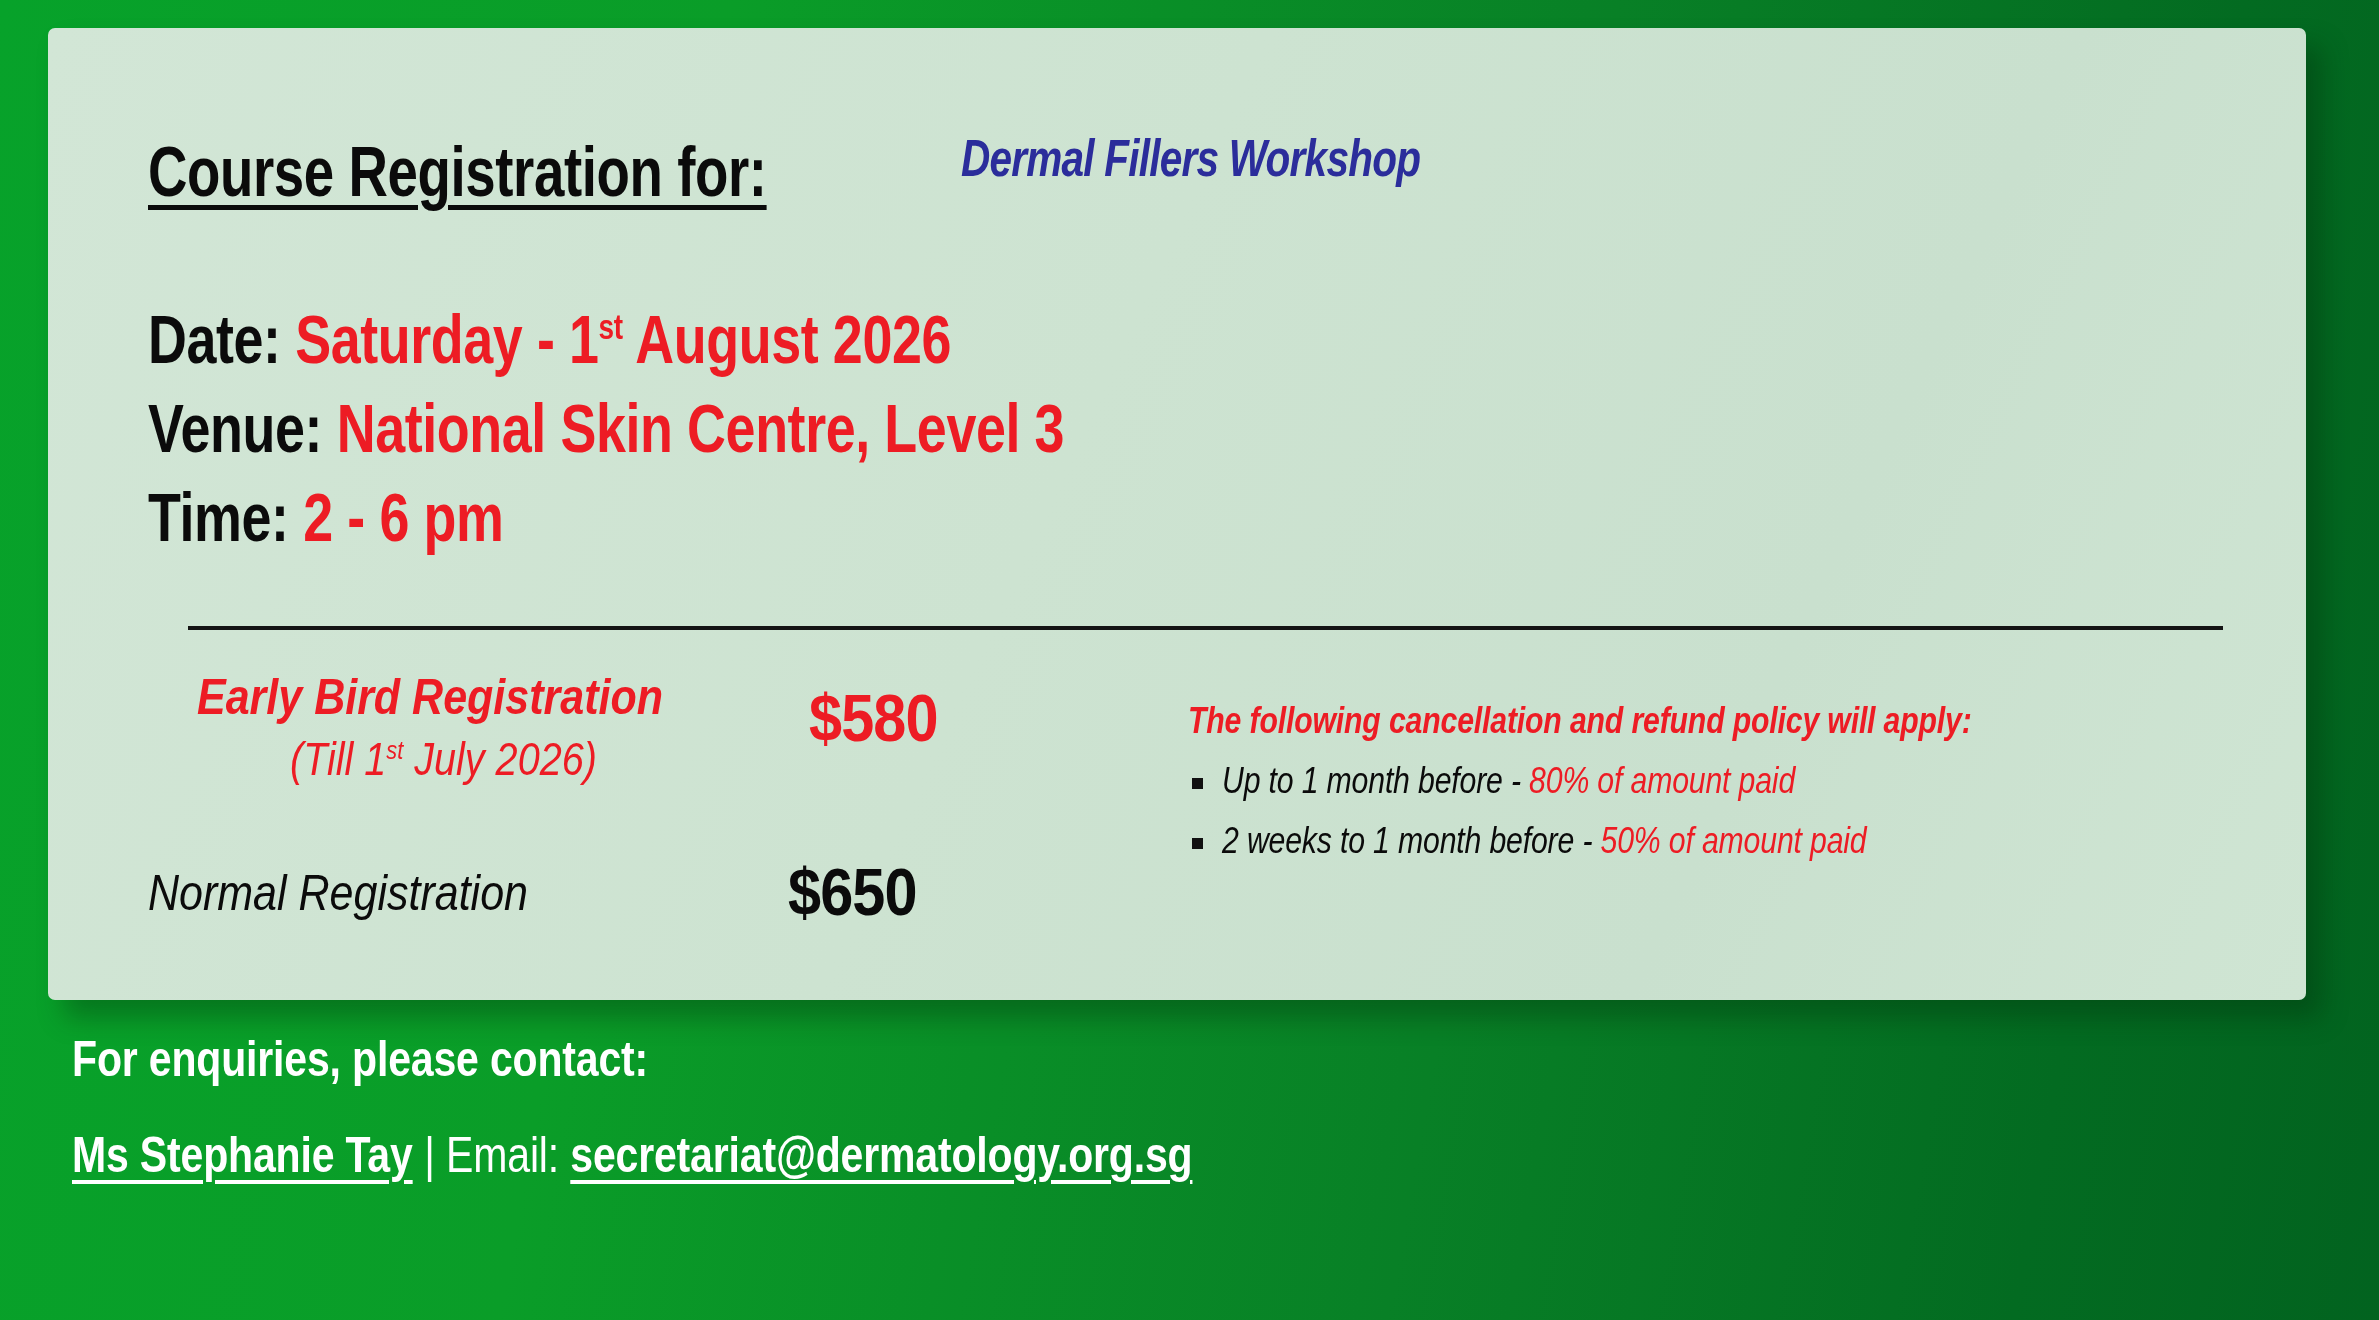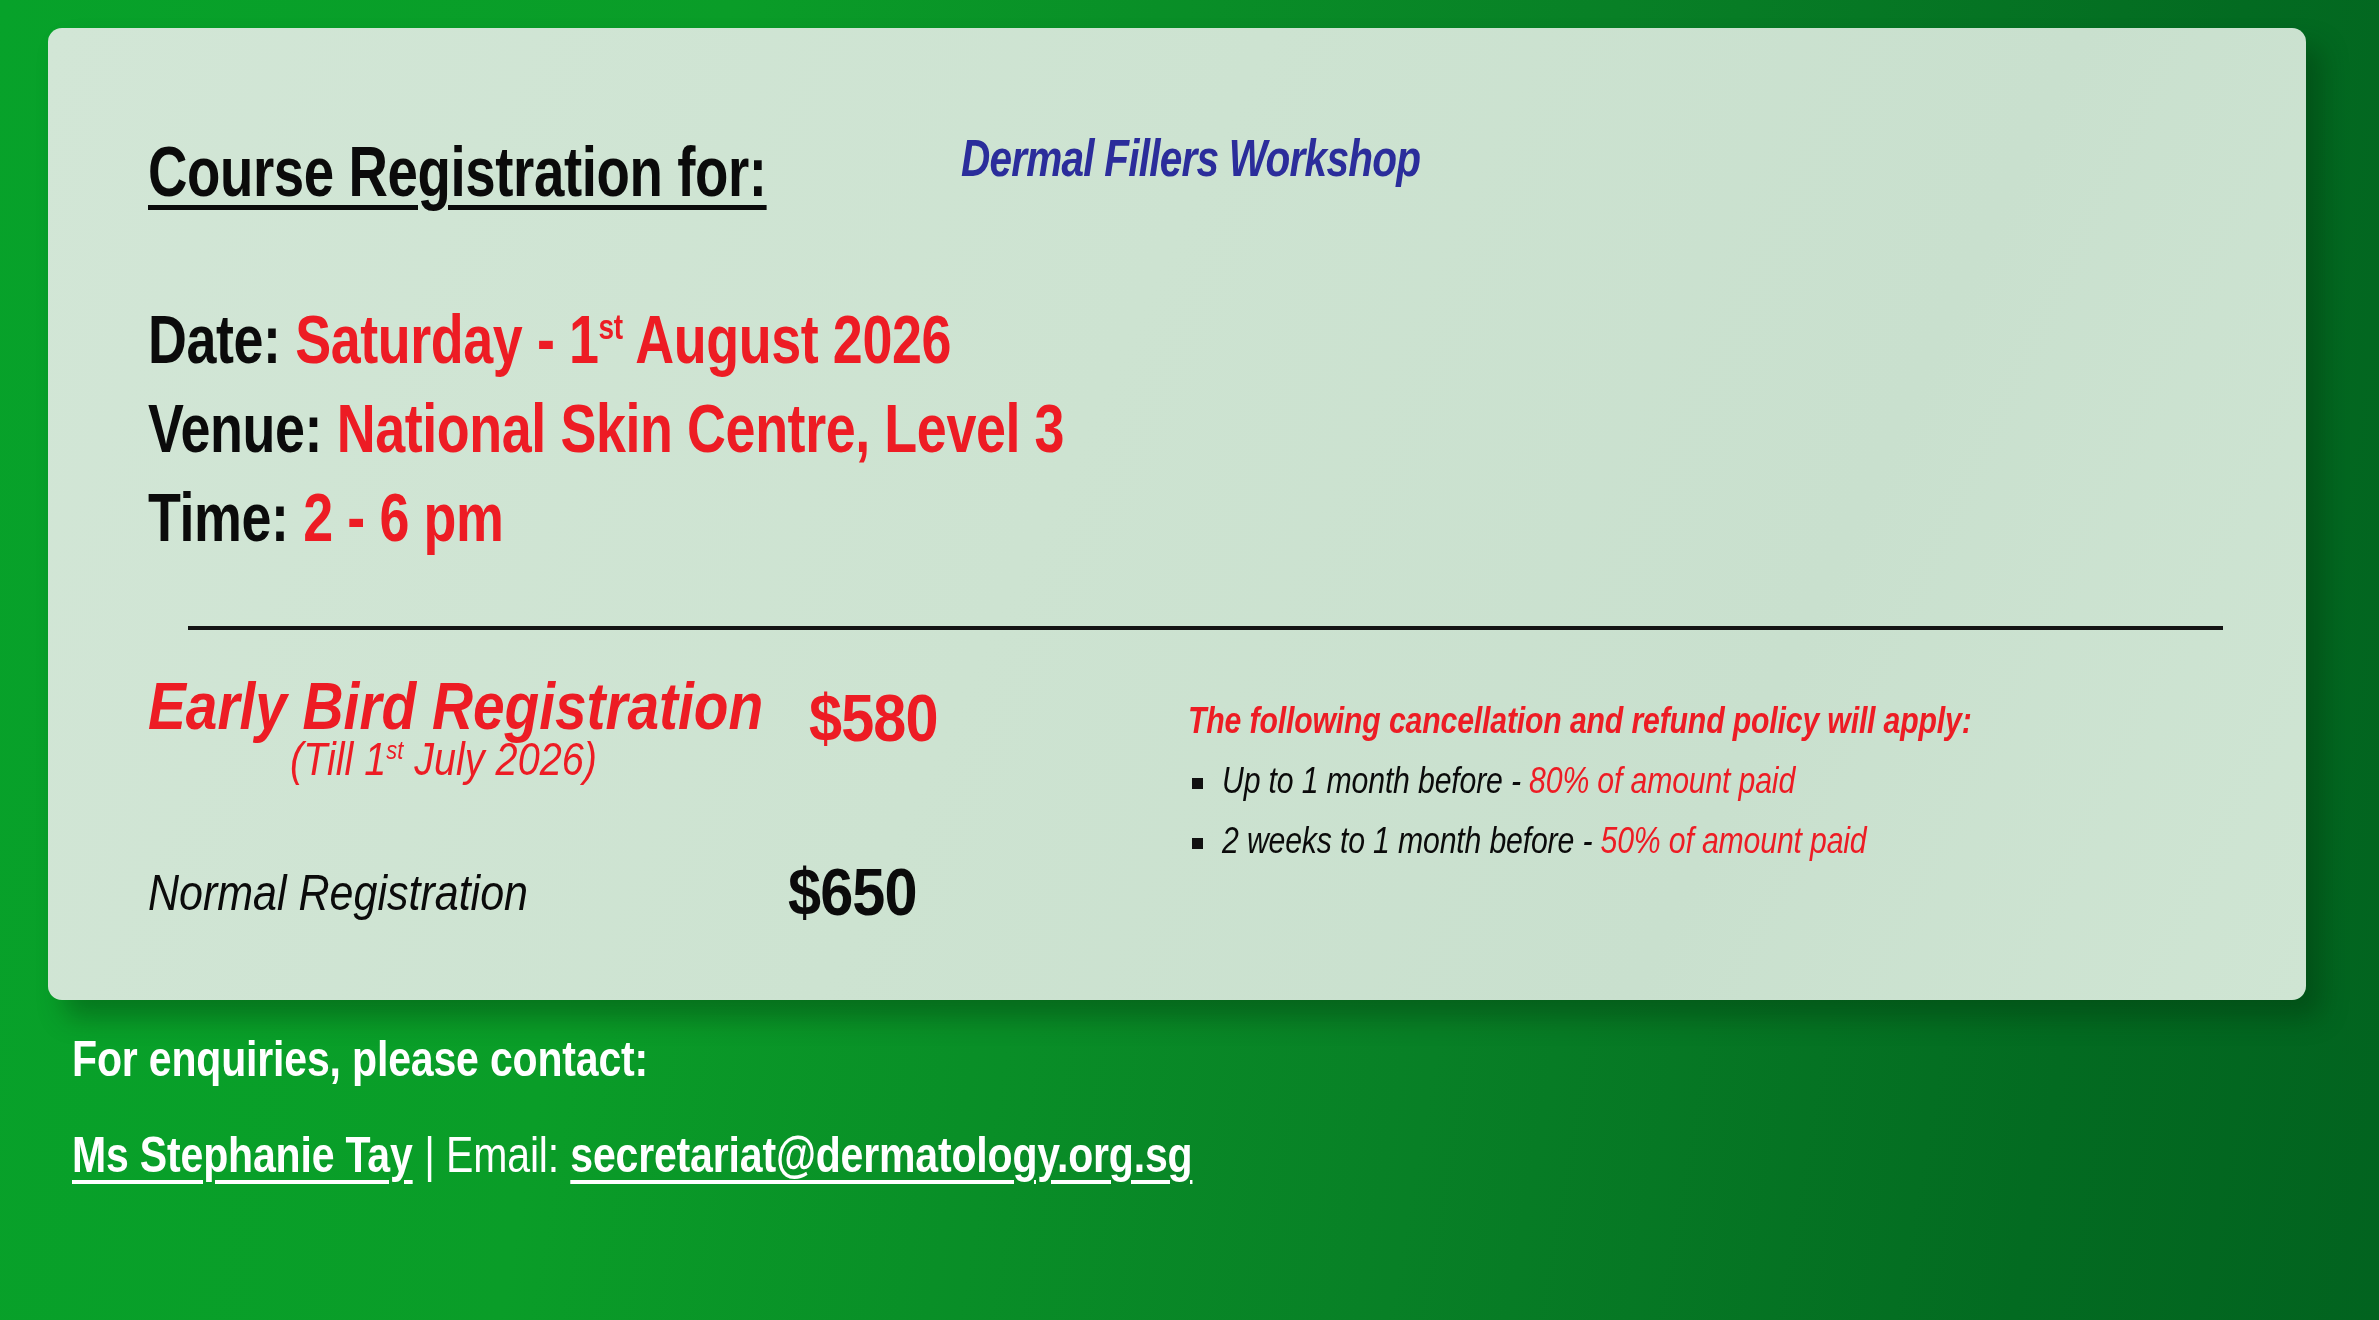--- a/index.html
+++ b/index.html
@@ -22,21 +22,21 @@
     overflow: hidden;
   }
 
   
   #card {
     position: absolute;
     left: 48px;
     top: 28px;
     width: 2258px;
     height: 972px;
-    border-radius: 14px;
+    border-radius: 7px;
     background: linear-gradient(115deg, #d2e6d6 0%, #cde3d1 45%, #c9e0ce 75%, #cfe5d3 100%);
     box-shadow: 16px 18px 26px rgba(0, 40, 10, 0.34);
     box-sizing: border-box;
     padding: 0;
   }
 
   
   .cond {
     font-family: "Liberation Sans Narrow", "Liberation Sans", sans-serif;
     transform: scaleX(0.78);
@@ -127,21 +127,21 @@
     font-weight: bold;
     white-space: nowrap;
     letter-spacing: -1px;
   }
 
   #early-name {
     left: 0;
     top: 0;
     width: 640px;
     text-align: center;
-    font-size: 66px;
+    font-size: 50px;
     font-weight: bold;
     color: #ed1c24;
   }
   #early-sub {
     left: 0;
     top: 64px;
     width: 640px;
     text-align: center;
     font-size: 46px;
     font-weight: normal;

